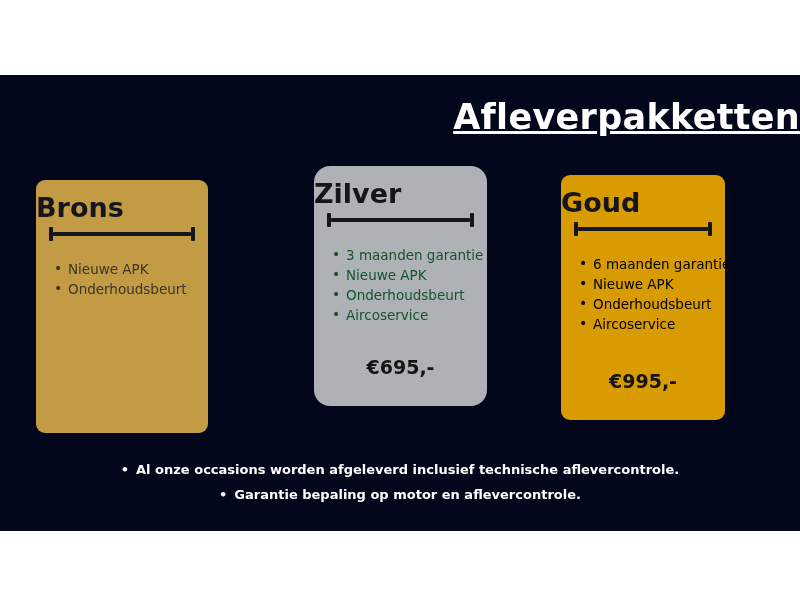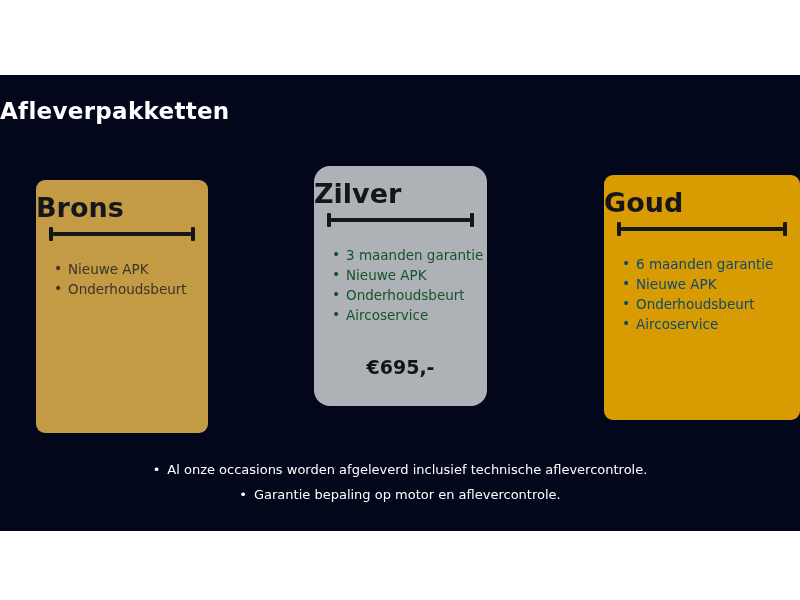--- a/index.html
+++ b/index.html
@@ -25,47 +25,48 @@
     background: #03071b;
     overflow: hidden;
   }
 
   
   #page-title {
     position: absolute;
     left: 0;
     top: 25px;
     width: 800px;
-    text-align: left;
+    text-align: right;
     color: #ffffff;
-    font-size: 23px;
+    font-size: 35px;
     font-weight: bold;
     letter-spacing: 0.3px;
     line-height: 1;
     font-family: "DejaVu Sans", sans-serif;
+    text-decoration: underline;
   }
 
   
   .card {
     position: absolute;
     border-radius: 9px;
     box-sizing: border-box;
   }
 
   #card-brons {
     left: 36px;  top: 105px;  width: 172px; height: 253px;
     background: #c39b44;
   }
   #card-zilver {
     left: 314px; top: 91px;  width: 173px; height: 315px;
     background: #aeb2b6;
     border-radius: 16px;
   }
   #card-goud {
-    left: 604px; top: 100px;  width: 196px; height: 320px;
+    left: 561px; top: 100px;  width: 164px; height: 320px;
     background: #d99b02;
   }
   
   #card-zilver { height: 240px; }
   #card-goud   { height: 245px; }
 
   .card-title {
     text-align: left;
     color: #14161c;
     font-size: 27px;
@@ -115,21 +116,21 @@
     font-family: "DejaVu Sans", sans-serif;
   }
   .feature-list li::before {
     content: "\2022";
     position: absolute;
     left: 0;
     top: -1px;
     font-size: 14px;
   }
   #card-zilver .feature-list li { color: #14532d; }
-  #card-goud   .feature-list li { color: #0c4a6e; }
+  #card-goud   .feature-list li { color: #000000; }
 
   .price {
     position: absolute;
     left: 0; right: 0;
     bottom: 28px;
     text-align: center;
     color: #141414;
     font-size: 19px;
     font-weight: bold;
     font-family: "DejaVu Sans", sans-serif;
@@ -138,21 +139,21 @@
   
   #footer-notes {
     position: absolute;
     left: 0;
     top: 382px;
     width: 800px;
   }
   .note {
     color: #ffffff;
     font-size: 13px;
-    font-weight: normal;
+    font-weight: bold;
     line-height: 25px;
     text-align: center;
     font-family: "DejaVu Sans", sans-serif;
   }
   .note .dot {
     display: inline-block;
     margin-right: 7px;
     font-size: 13px;
   }
 </style>
@@ -198,20 +199,21 @@
       <span class="cap cap-left"></span>
       <span class="bar"></span>
       <span class="cap cap-right"></span>
     </div>
     <ul class="feature-list">
       <li>6 maanden garantie</li>
       <li>Nieuwe APK</li>
       <li>Onderhoudsbeurt</li>
       <li>Aircoservice</li>
     </ul>
+    <div class="price">€995,-</div>
   </div>
 
   <div id="footer-notes">
     <div class="note">
       <span class="dot">•</span><span>Al onze occasions worden afgeleverd inclusief technische aflevercontrole.</span>
     </div>
     <div class="note">
       <span class="dot">•</span><span>Garantie bepaling op motor en aflevercontrole.</span>
     </div>
   </div>

